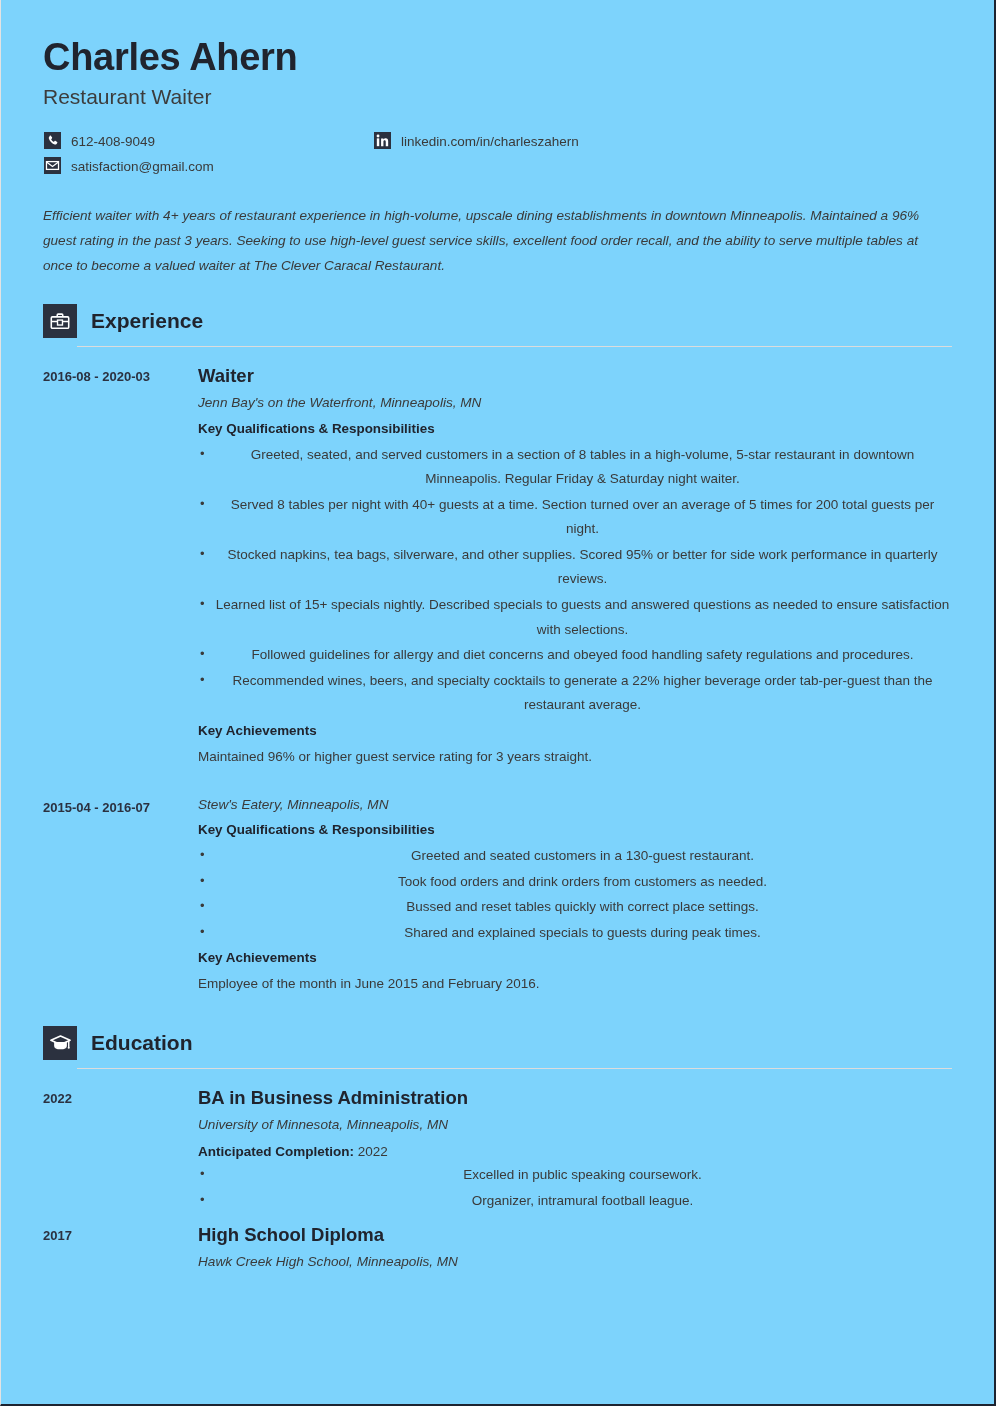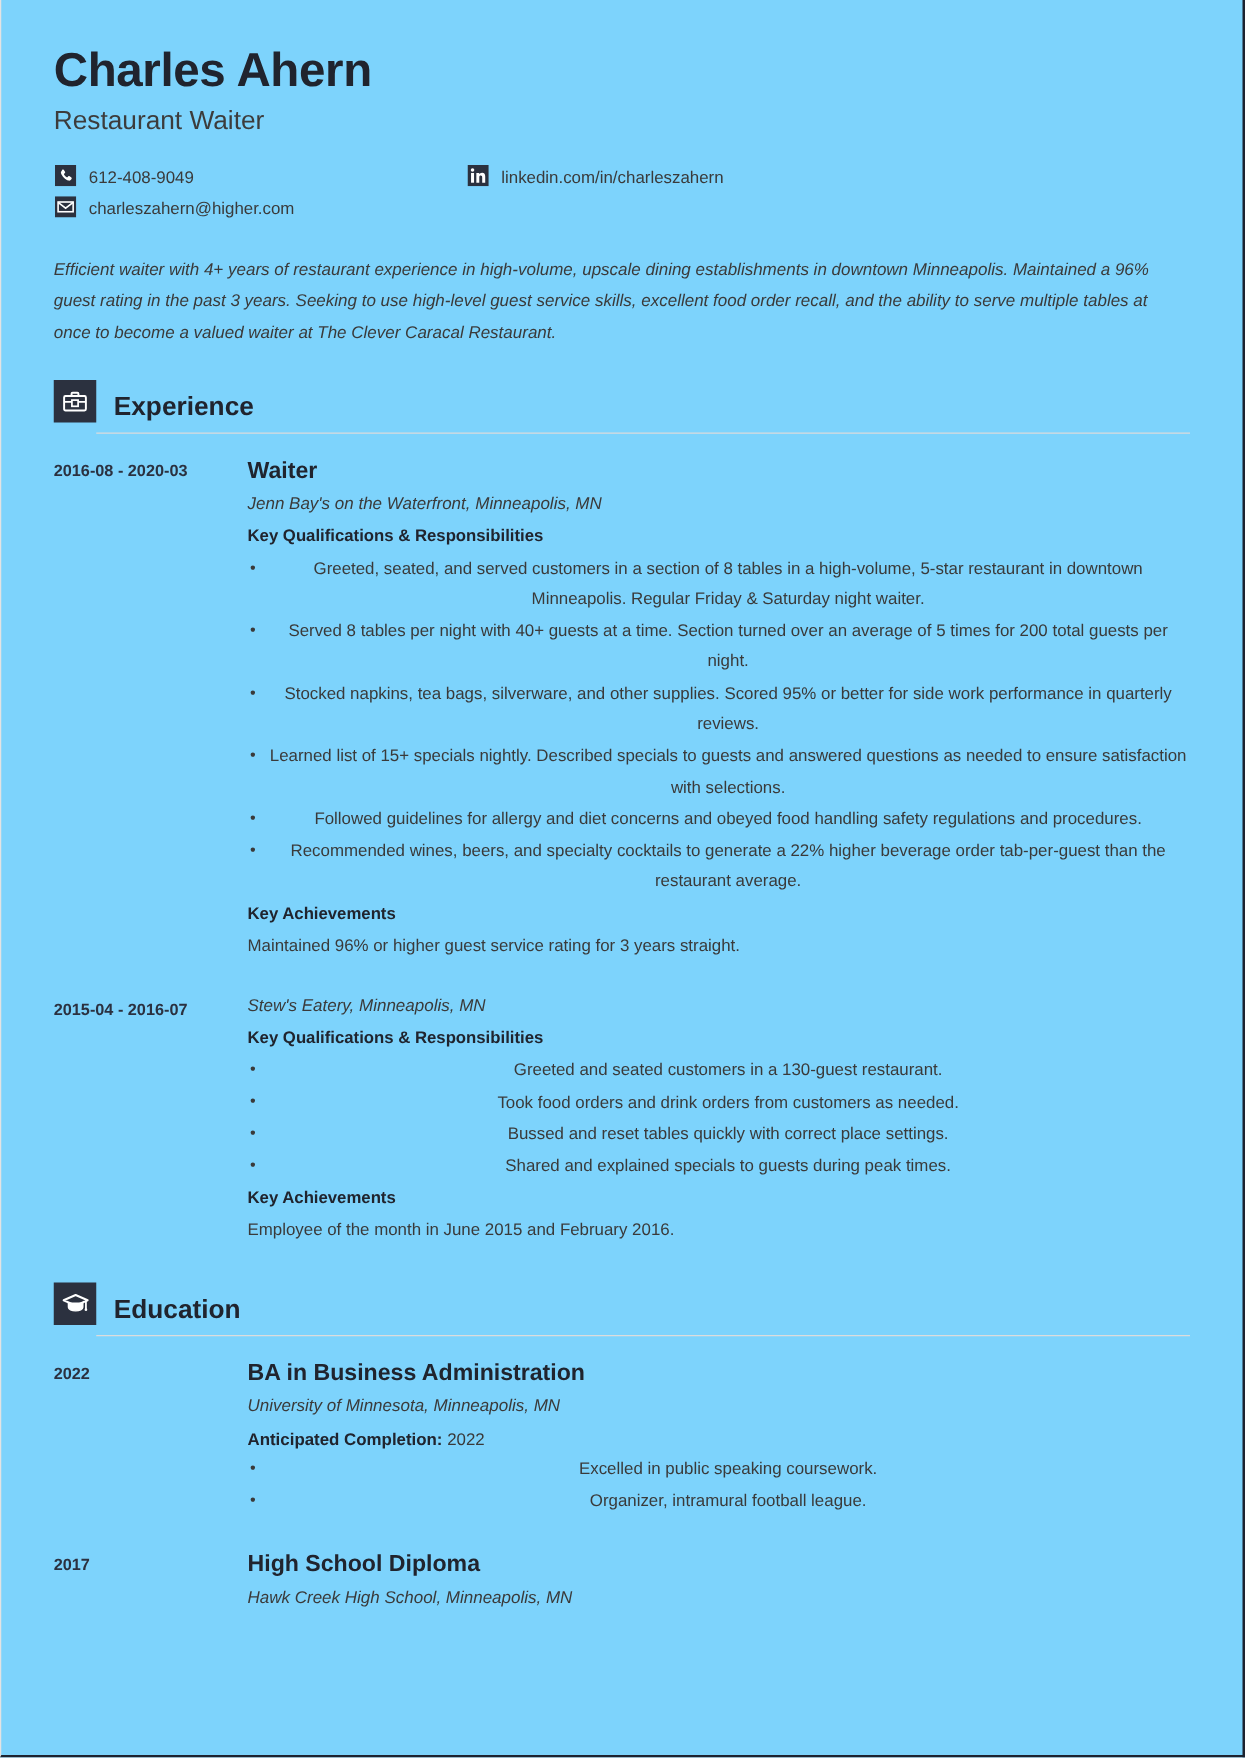--- a/index.html
+++ b/index.html
@@ -82,21 +82,21 @@
     max-width: 905px;
     font-style: italic;
   }
 
   
   .section {
     margin-top: 26px;
   }
   .section-head {
     display: flex;
-    align-items: flex-end;
+    align-items: center;
     position: relative;
     margin-top: 24px;
   }
   .sec-icon-box {
     width: 34px;
     height: 34px;
     background: #2b313f;
     flex: 0 0 34px;
     display: flex;
     align-items: center;
@@ -229,21 +229,21 @@
 
         <div class="contact-row">
           <div class="contact-item col1">
             <span class="ci-icon">
               <svg width="17" height="17" viewBox="0 0 24 24">
                 <rect x="0" y="0" width="24" height="24" fill="#2b313f"></rect>
                 <rect x="3.5" y="6.5" width="17" height="11" fill="none" stroke="#ffffff" stroke-width="1.8"></rect>
                 <path d="M3.5 7l8.5 6.5L20.5 7" fill="none" stroke="#ffffff" stroke-width="1.8"></path>
               </svg>
             </span>
-            <span class="ci-text">charleszahern@higher.com</span>
+            <span class="ci-text">satisfaction@gmail.com</span>
           </div>
         </div>
       </div>
 
       <p class="summary">Efficient waiter with 4+ years of restaurant experience in high-volume, upscale dining establishments in downtown Minneapolis. Maintained a 96% guest rating in the past 3 years. Seeking to use high-level guest service skills, excellent food order recall, and the ability to serve multiple tables at once to become a valued waiter at The Clever Caracal Restaurant.</p>
     </div>
 
     <div class="section">
       <div class="section-head">
         <div class="sec-icon-box">
@@ -317,21 +317,21 @@
             <span class="lbl">Anticipated Completion:</span>
             <span>2022</span>
           </div>
           <ul class="bullets">
             <li>Excelled in public speaking coursework.</li>
             <li>Organizer, intramural football league.</li>
           </ul>
         </div>
       </div>
 
-      <div class="entry" style="margin-top:24px;">
+      <div class="entry" style="margin-top:8px;">
         <div class="entry-date">2017</div>
         <div class="entry-body">
           <div class="entry-title">High School Diploma</div>
           <div class="entry-org">Hawk Creek High School, Minneapolis, MN</div>
         </div>
       </div>
     </div>
 
   </div>
 </div>

